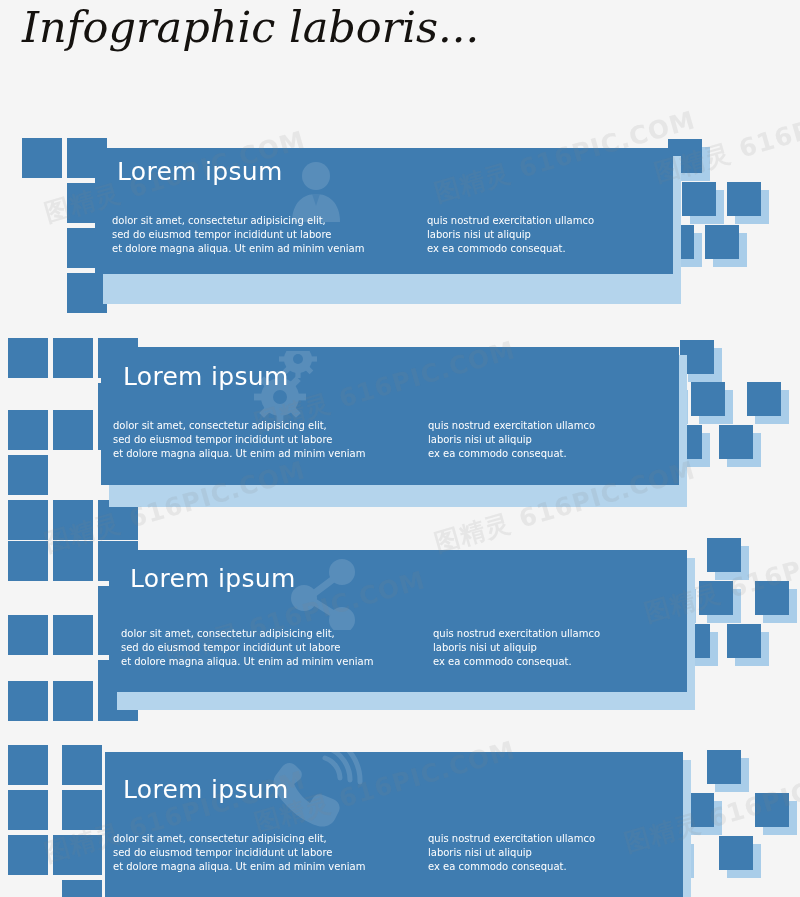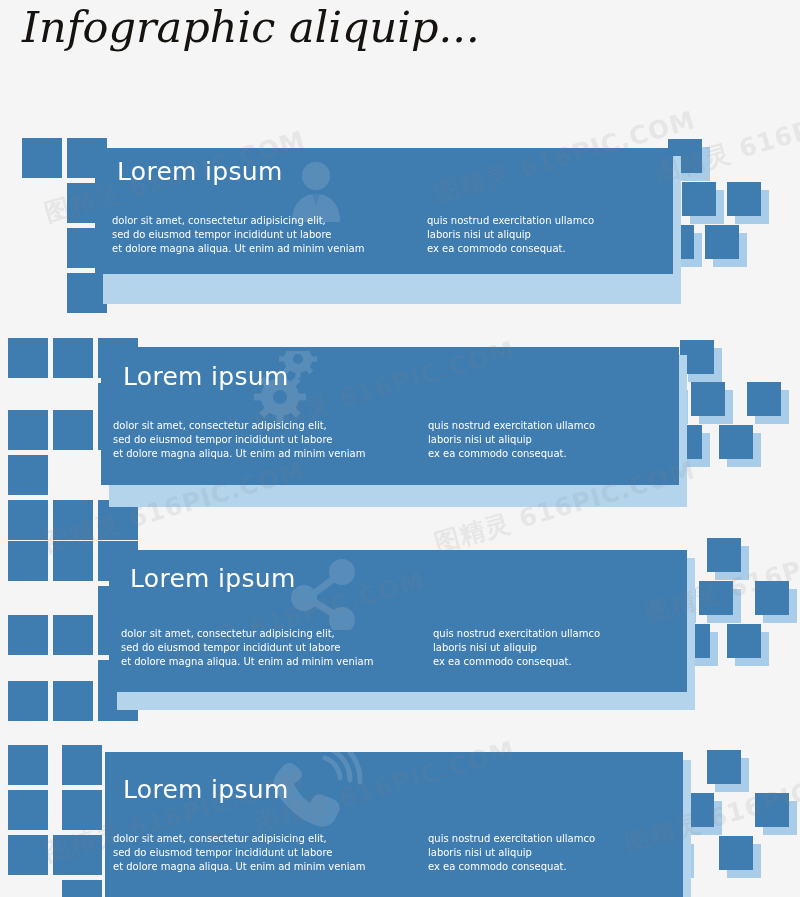--- a/index.html
+++ b/index.html
@@ -99,21 +99,21 @@
   .banner-icon {
     position: absolute;
     opacity: 0.13;
     z-index: 4;
   }
   .banner-icon svg { display: block; }
 </style>
 </head>
 <body>
 
-<div class="page-title">Infographic aliquip...</div>
+<div class="page-title">Infographic laboris...</div>
 
 <div class="banner-block" style="top:130px;height:175px;">
   <div class="deco-left">
     <div class="sq" style="left:22px;top:8px;width:40px;height:40px;"></div>
     <div class="sq" style="left:67px;top:8px;width:40px;height:40px;"></div>
     <div class="sq" style="left:67px;top:53px;width:40px;height:40px;"></div>
     <div class="sq" style="left:67px;top:98px;width:40px;height:40px;"></div>
     <div class="sq" style="left:67px;top:143px;width:40px;height:40px;"></div>
   </div>
 

